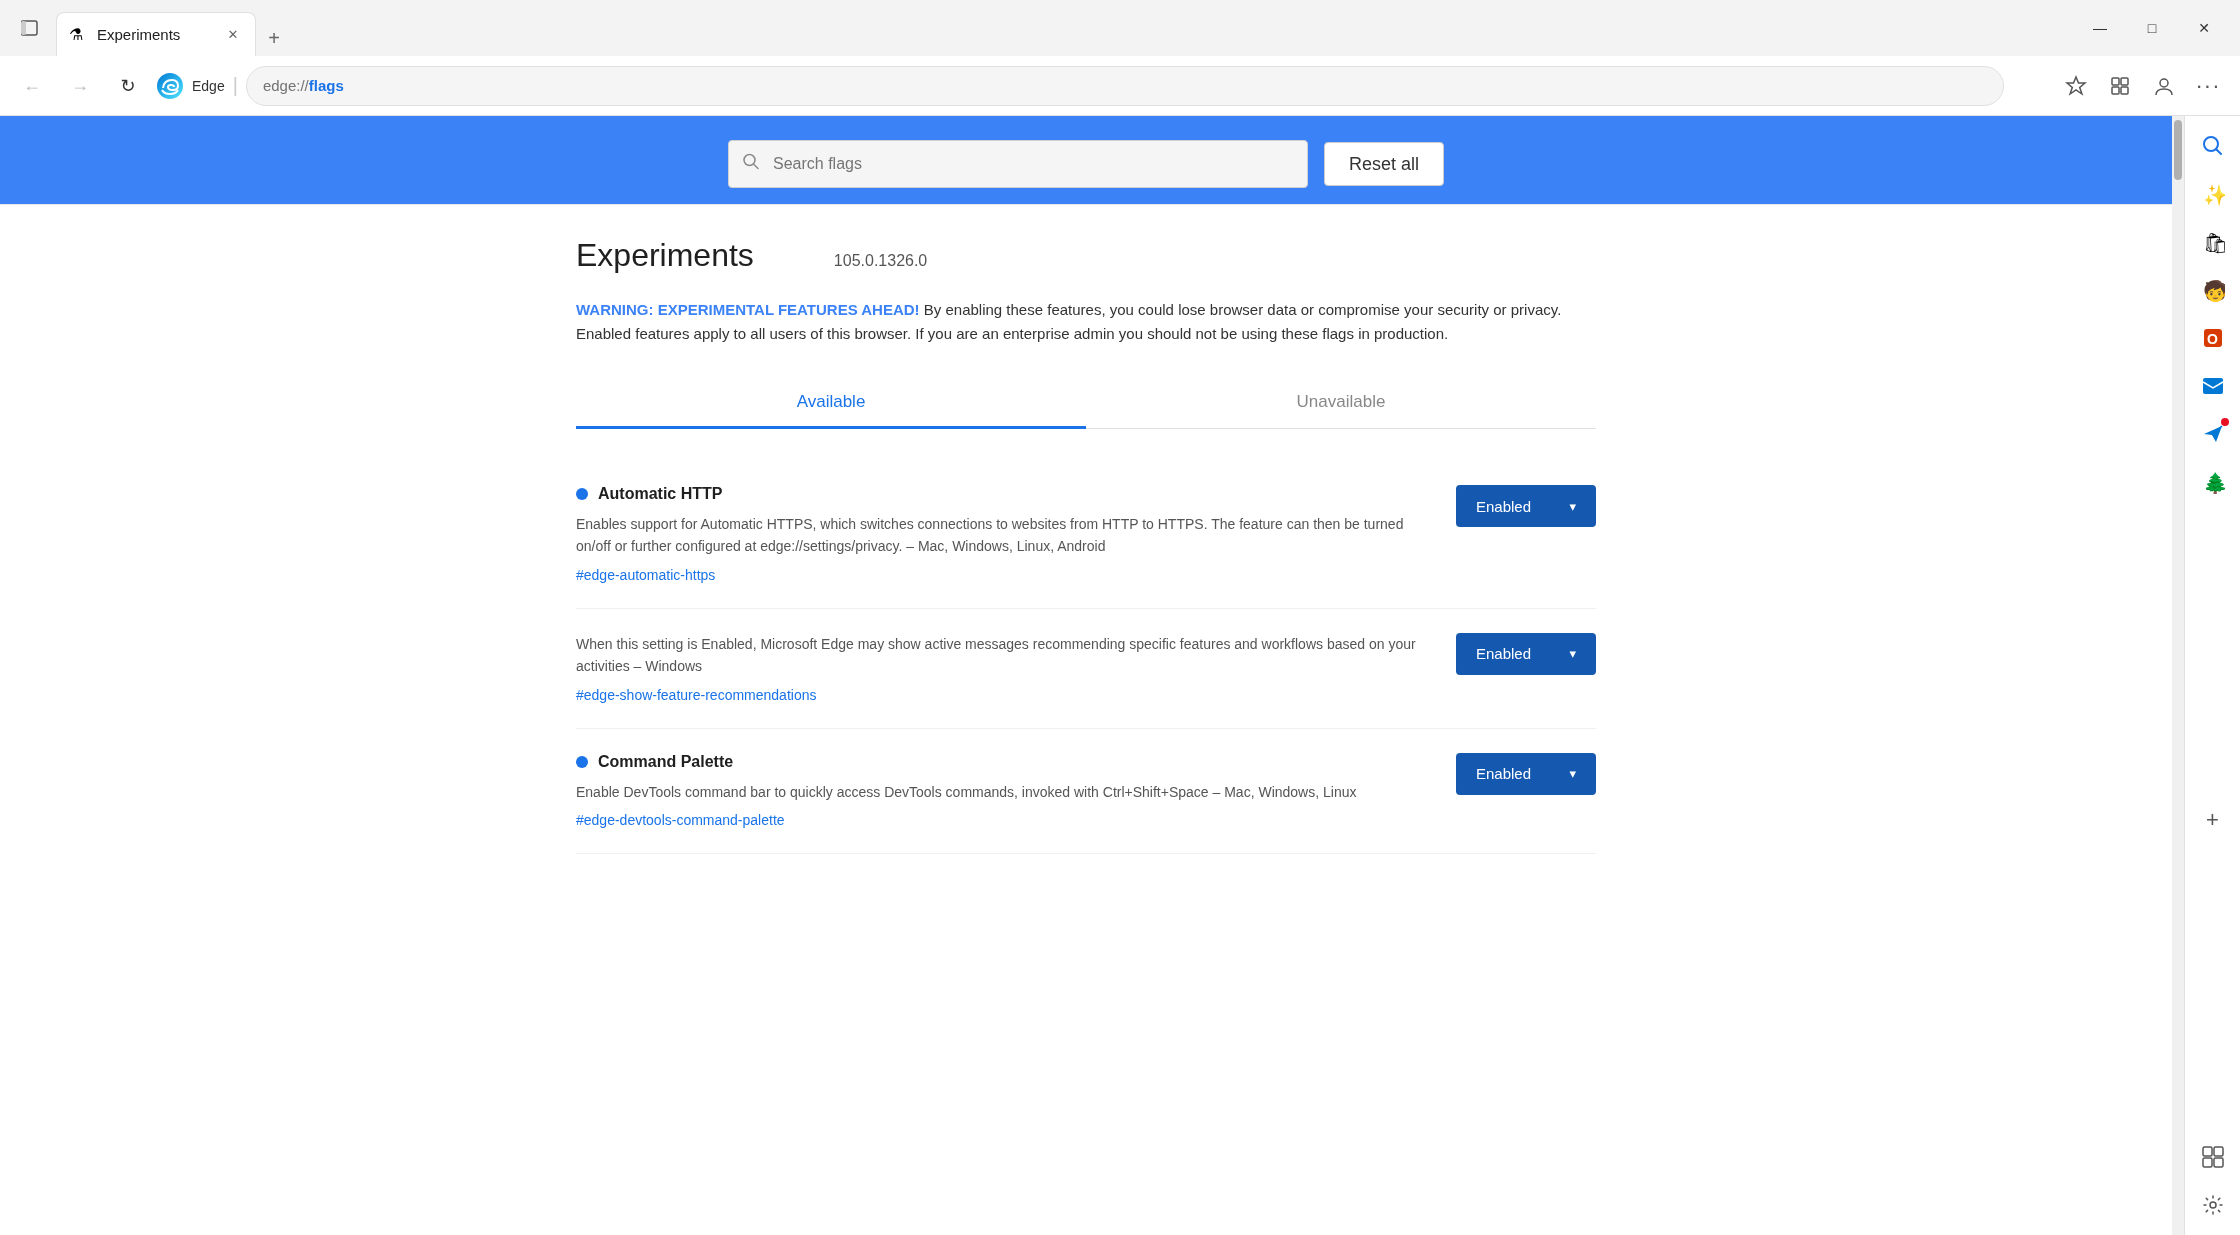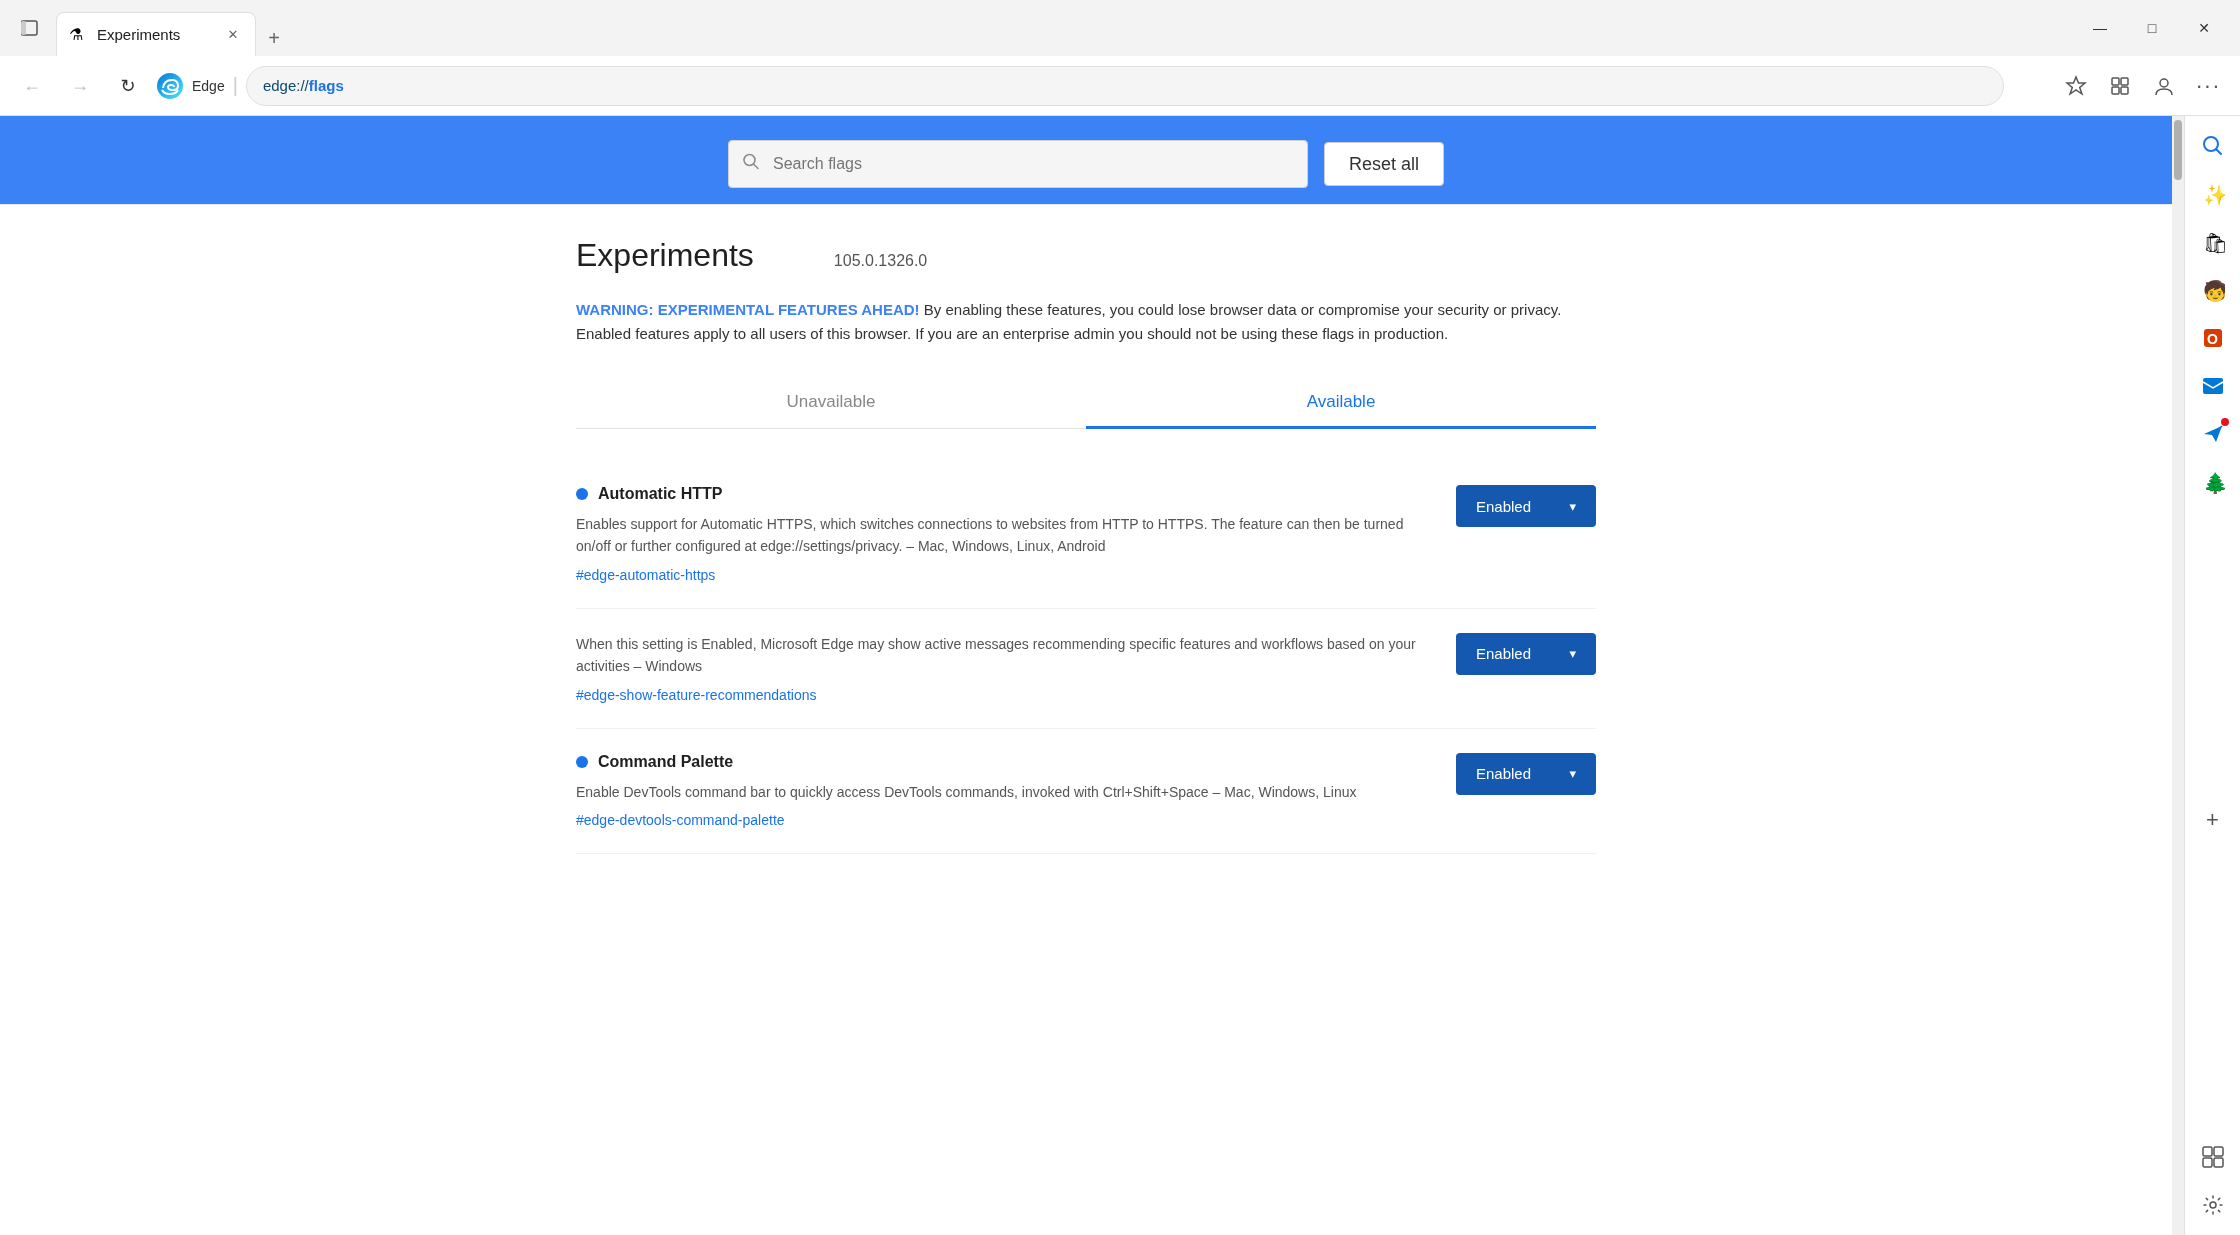--- a/index.html
+++ b/index.html
@@ -128,21 +128,21 @@
             </linearGradient>
           </defs>
           <ellipse cx="14" cy="14" rx="13" ry="13" fill="url(#eg1)"></ellipse>
           <path d="M7 16 Q8 8 16 8 Q22 8 22 14 Q22 18 17 18 Q12 18 12 15 Q12 13 15 13 Q18 13 18 15" stroke="white" stroke-width="2" fill="none"></path>
           <path d="M6 18 Q8 22 14 22 Q20 22 22 18" stroke="white" stroke-width="2" fill="none"></path>
         </svg>
         <span class="edge-text">Edge</span>
       </div>
       <span class="divider">|</span>
       <div class="address-bar">
-        <span style="color:#0c4a6e;">edge://</span>
+        <span style="color:#737373;">edge://</span>
           <span class="address-flags">flags</span>
       </div>
     </div>
     <div class="nav-tools">
       <button class="nav-tool-btn" title="Read aloud">
         <svg width="22" height="22" viewBox="0 0 22 22" fill="none">
             <text x="1" y="17" font-size="16">🔊</text>
           </svg>
       </button>
       <button class="nav-tool-btn" title="Favorites">
@@ -192,22 +192,22 @@
         <div class="page-header">
           <h1 class="page-title">Experiments</h1>
           <span class="version-text">105.0.1326.0</span>
         </div>
 
         <p class="warning-text">
           <span class="warning-red">WARNING: EXPERIMENTAL FEATURES AHEAD!</span><span> By enabling these features, you could lose browser data or compromise your security or privacy. Enabled features apply to all users of this browser. If you are an enterprise admin you should not be using these flags in production.</span>
         </p>
 
         <div class="flags-tabs">
+          <div class="flags-tab active">Available</div>
           <div class="flags-tab">Unavailable</div>
-          <div class="flags-tab active">Available</div>
         </div>
 
         <div id="flags-list">
         <div class="flag-item">
     <div class="flag-info">
       <div class="flag-name">
         <span class="flag-dot" style="background:#1a73e8"></span>
         <span class="flag-name-text">Automatic HTTP</span>
       </div>
       <div class="flag-desc">Enables support for Automatic HTTPS, which switches connections to websites from HTTP to HTTPS. The feature can then be turned on/off or further configured at edge://settings/privacy. – Mac, Windows, Linux, Android</div>

